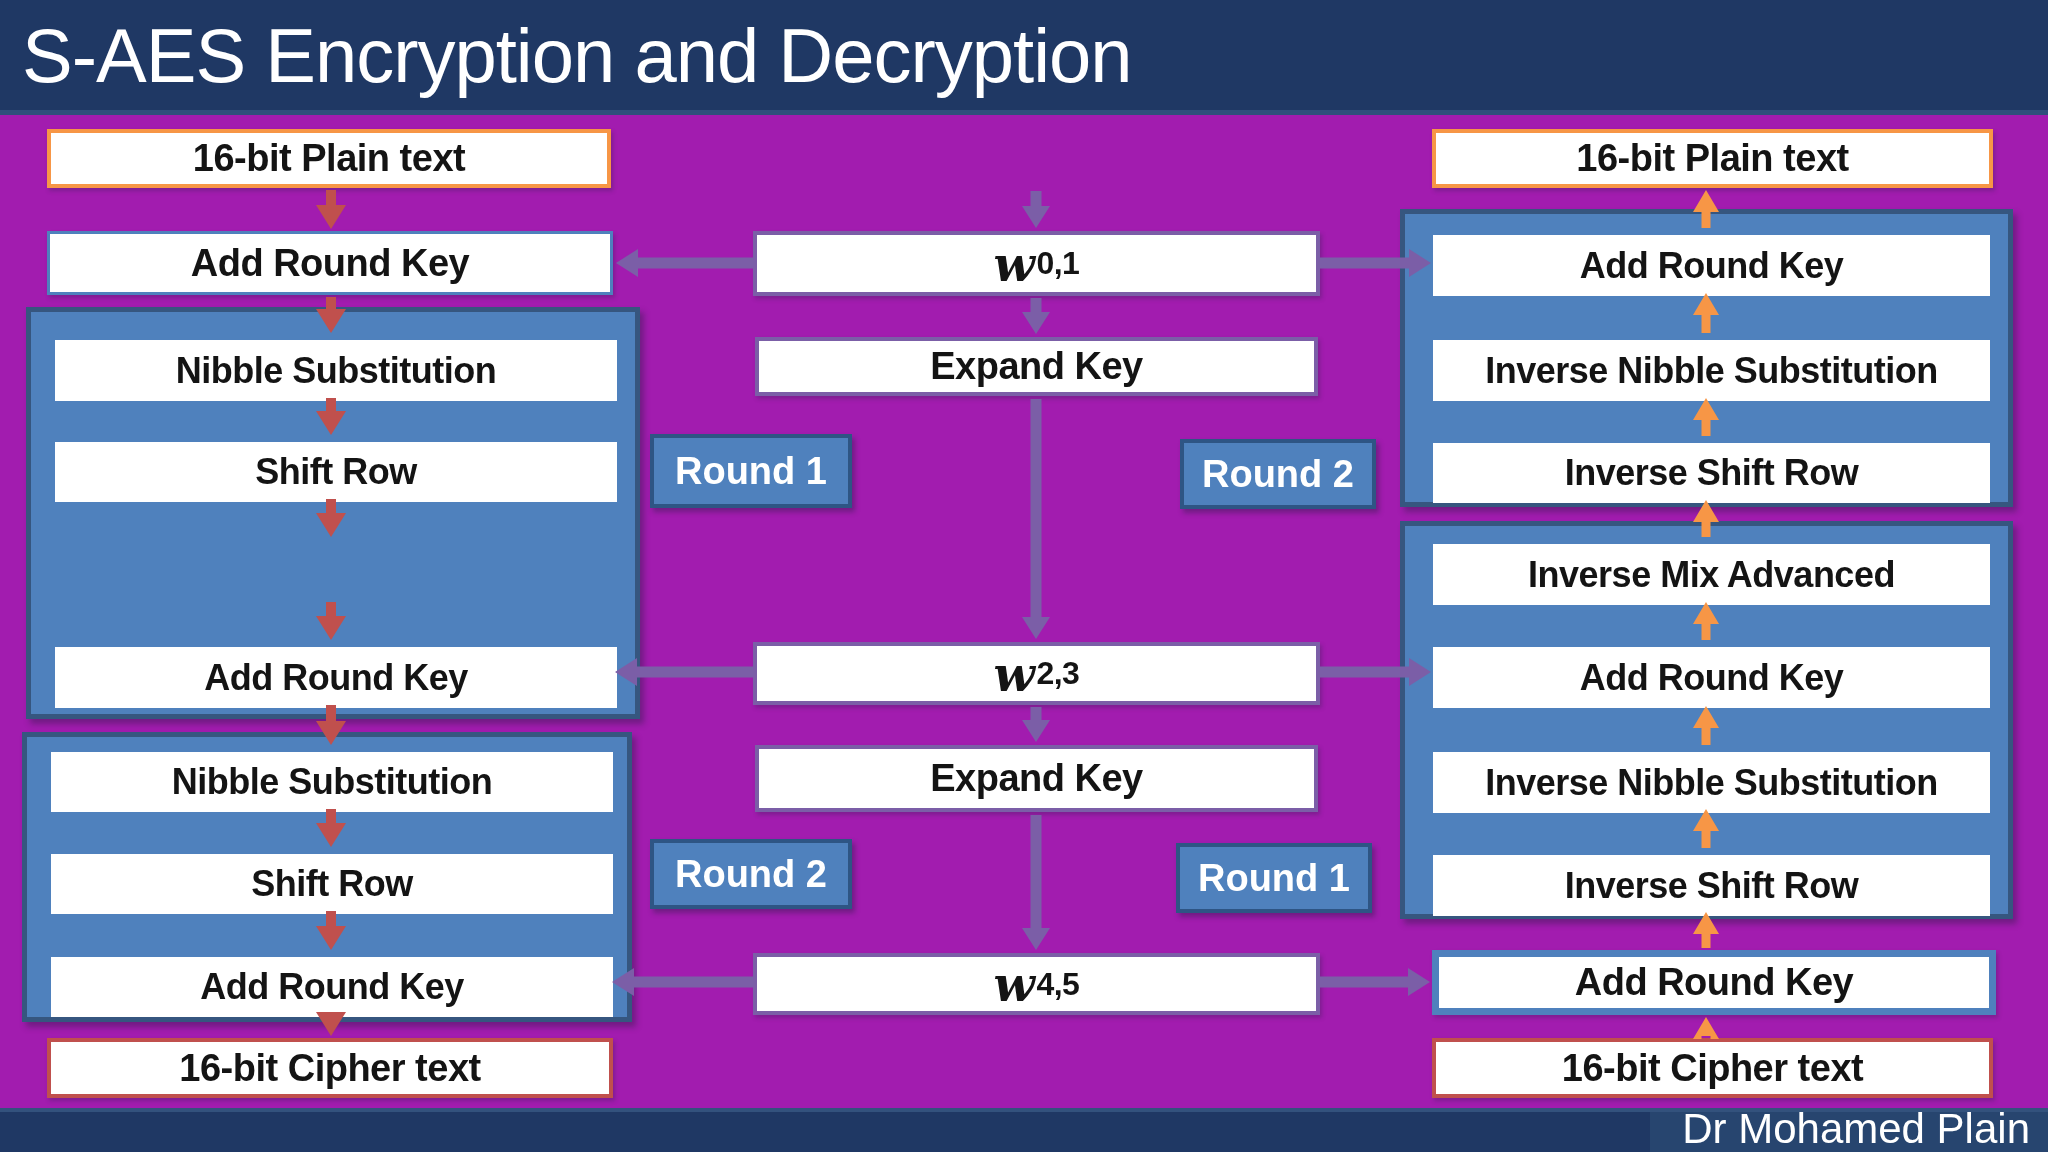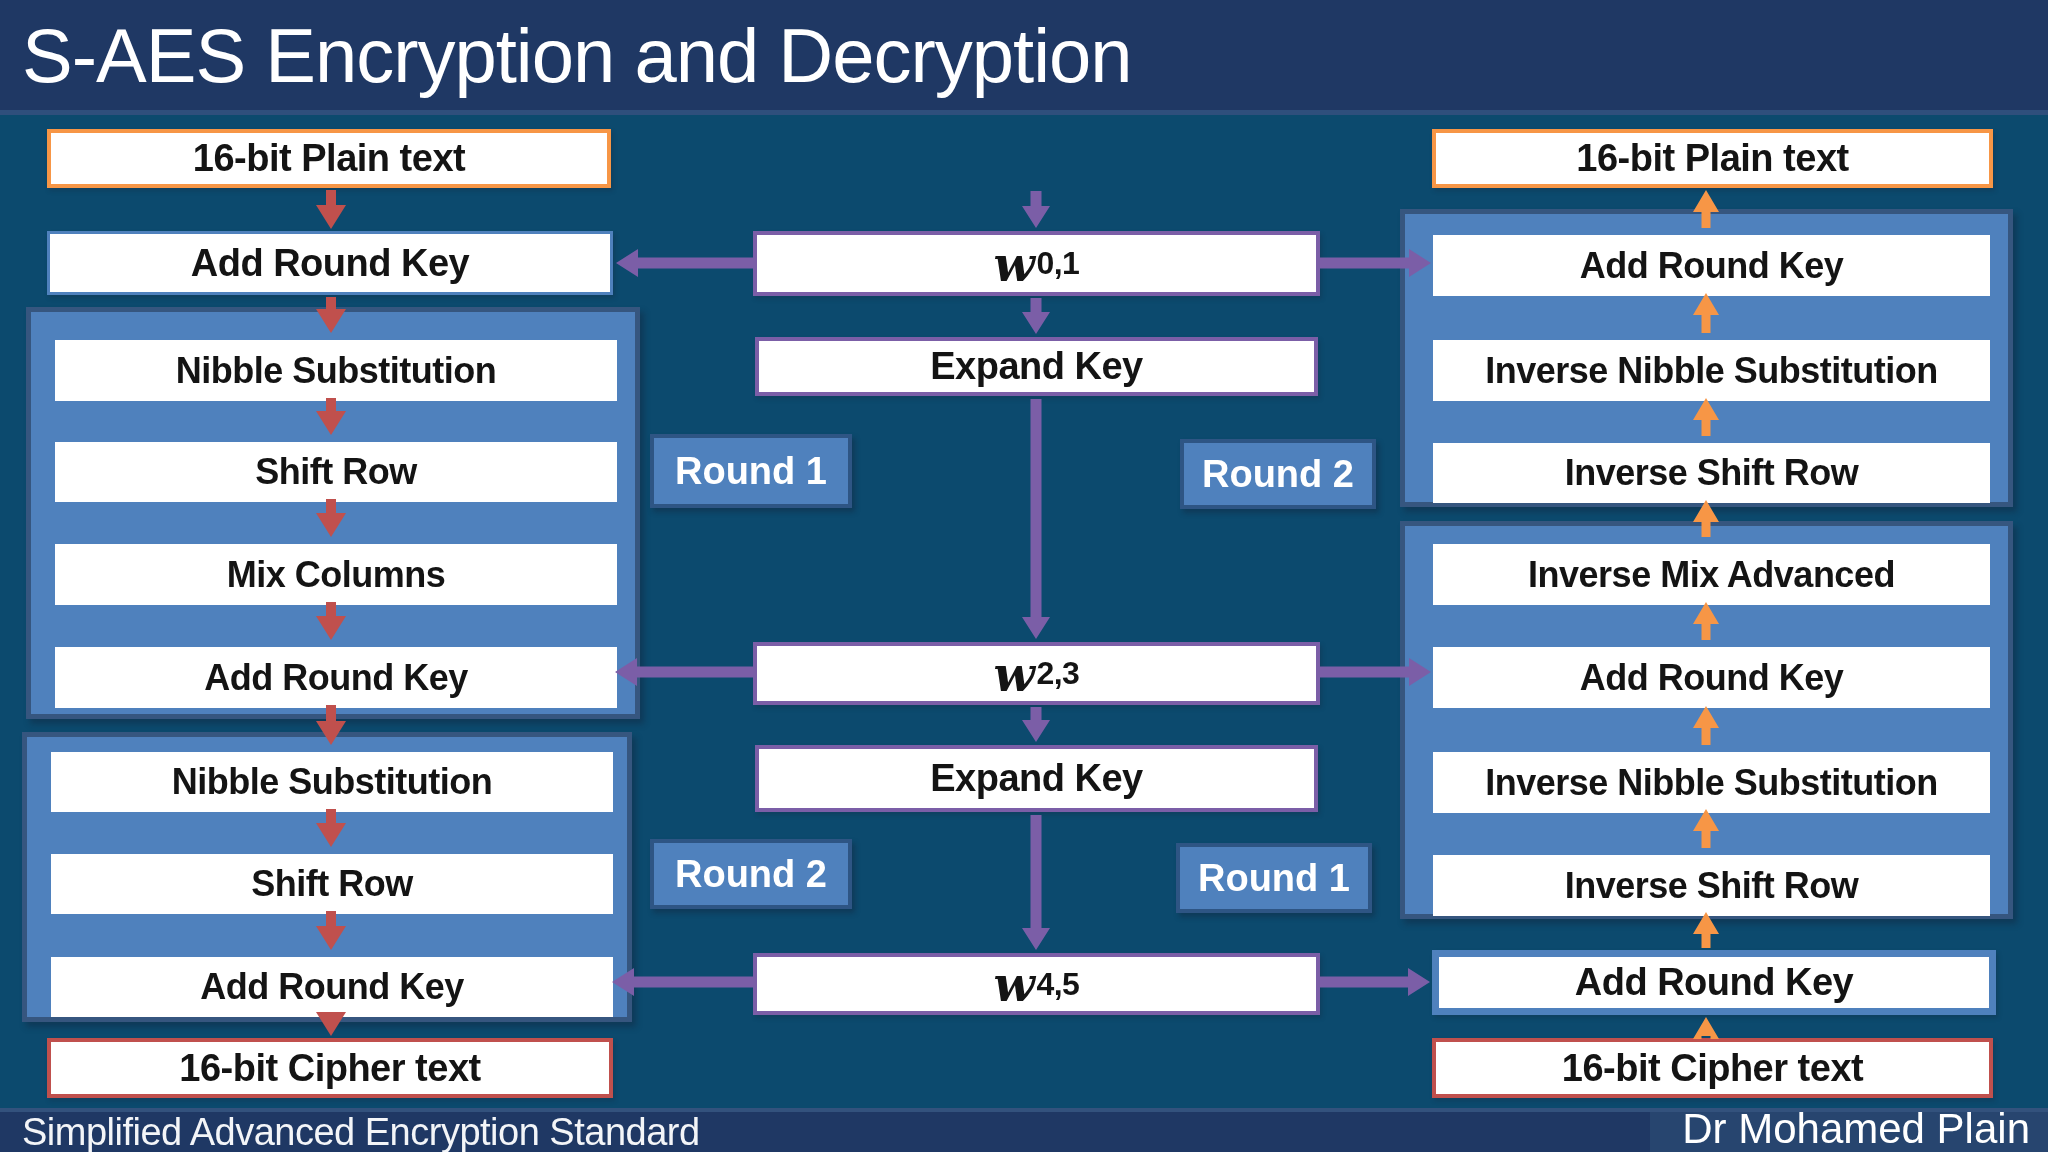--- a/index.html
+++ b/index.html
@@ -1,18 +1,18 @@
 <!DOCTYPE html>
 <html><head>
 <meta charset="utf-8">
 <style>
   html,body{margin:0;padding:0;background:#fff;}
   #slide{
     position:relative;width:2048px;height:1152px;overflow:hidden;
-    background:#0c4a6e;
+    background:#a21caf;
     font-family:"Liberation Sans",sans-serif;
   }
   
   #title-bar{
     position:absolute;left:0;top:0;width:100%;height:110px;
     background:#1f3864;border-bottom:5px solid #2f4f7c;
     display:flex;align-items:center;box-sizing:content-box;
   }
   #title-bar .title{
     color:#ffffff;font-size:76px;letter-spacing:-1px;font-weight:400;
@@ -77,21 +77,20 @@
     <span class="title">S-AES Encryption and Decryption</span>
   </div>
 
   <div class="box b-orange" style="left:47px;top:129px;width:564px;height:59px">16-bit Plain text</div>
 
   <div class="box b-blue" style="left:47px;top:231px;width:566px;height:64px">Add Round Key</div>
 
   <div class="container" style="left:26px;top:307px;width:614px;height:412px">
     <div class="step" style="left:24px;top:28px;width:562px;height:61px">Nibble Substitution</div>
     <div class="step" style="left:24px;top:130px;width:562px;height:60px">Shift Row</div>
-    <div class="step" style="left:24px;top:232px;width:562px;height:61px">Mix Columns</div>
     <div class="step" style="left:24px;top:335px;width:562px;height:61px">Add Round Key</div>
   </div>
 
   <div class="container" style="left:22px;top:732px;width:610px;height:290px">
     <div class="step" style="left:24px;top:15px;width:562px;height:60px">Nibble Substitution</div>
     <div class="step" style="left:24px;top:117px;width:562px;height:60px">Shift Row</div>
     <div class="step" style="left:24px;top:220px;width:562px;height:60px">Add Round Key</div>
   </div>
 
   <div class="box b-red" style="left:47px;top:1038px;width:566px;height:60px">16-bit Cipher text</div>
@@ -166,18 +165,17 @@
       <path d="M 1030.5 815 L 1030.5 928 L 1022 928 L 1036 950 L 1050 928 L 1041.5 928 L 1041.5 815 Z" fill="#7b5ea7"></path>
       <path d="M 755 257.5 L 638 257.5 L 638 249 L 616 263 L 638 277 L 638 268.5 L 755 268.5 Z" fill="#7b5ea7"></path>
       <path d="M 755 666.5 L 637 666.5 L 637 658 L 615 672 L 637 686 L 637 677.5 L 755 677.5 Z" fill="#7b5ea7"></path>
       <path d="M 755 976.5 L 634 976.5 L 634 968 L 612 982 L 634 996 L 634 987.5 L 755 987.5 Z" fill="#7b5ea7"></path>
       <path d="M 1318 257.5 L 1409 257.5 L 1409 249 L 1431 263 L 1409 277 L 1409 268.5 L 1318 268.5 Z" fill="#7b5ea7"></path>
       <path d="M 1318 666.5 L 1409 666.5 L 1409 658 L 1431 672 L 1409 686 L 1409 677.5 L 1318 677.5 Z" fill="#7b5ea7"></path>
       <path d="M 1318 976.5 L 1408 976.5 L 1408 968 L 1430 982 L 1408 996 L 1408 987.5 L 1318 987.5 Z" fill="#7b5ea7"></path>
     </svg>
 
   <div id="footer-bar">
-    <span class="f-left">Simplified Advanced Encryption Standard</span>
     <div class="f-right-box"></div>
     <span class="f-right">Dr Mohamed Plain</span>
   </div>
 
 </div>
 
 </body></html>

